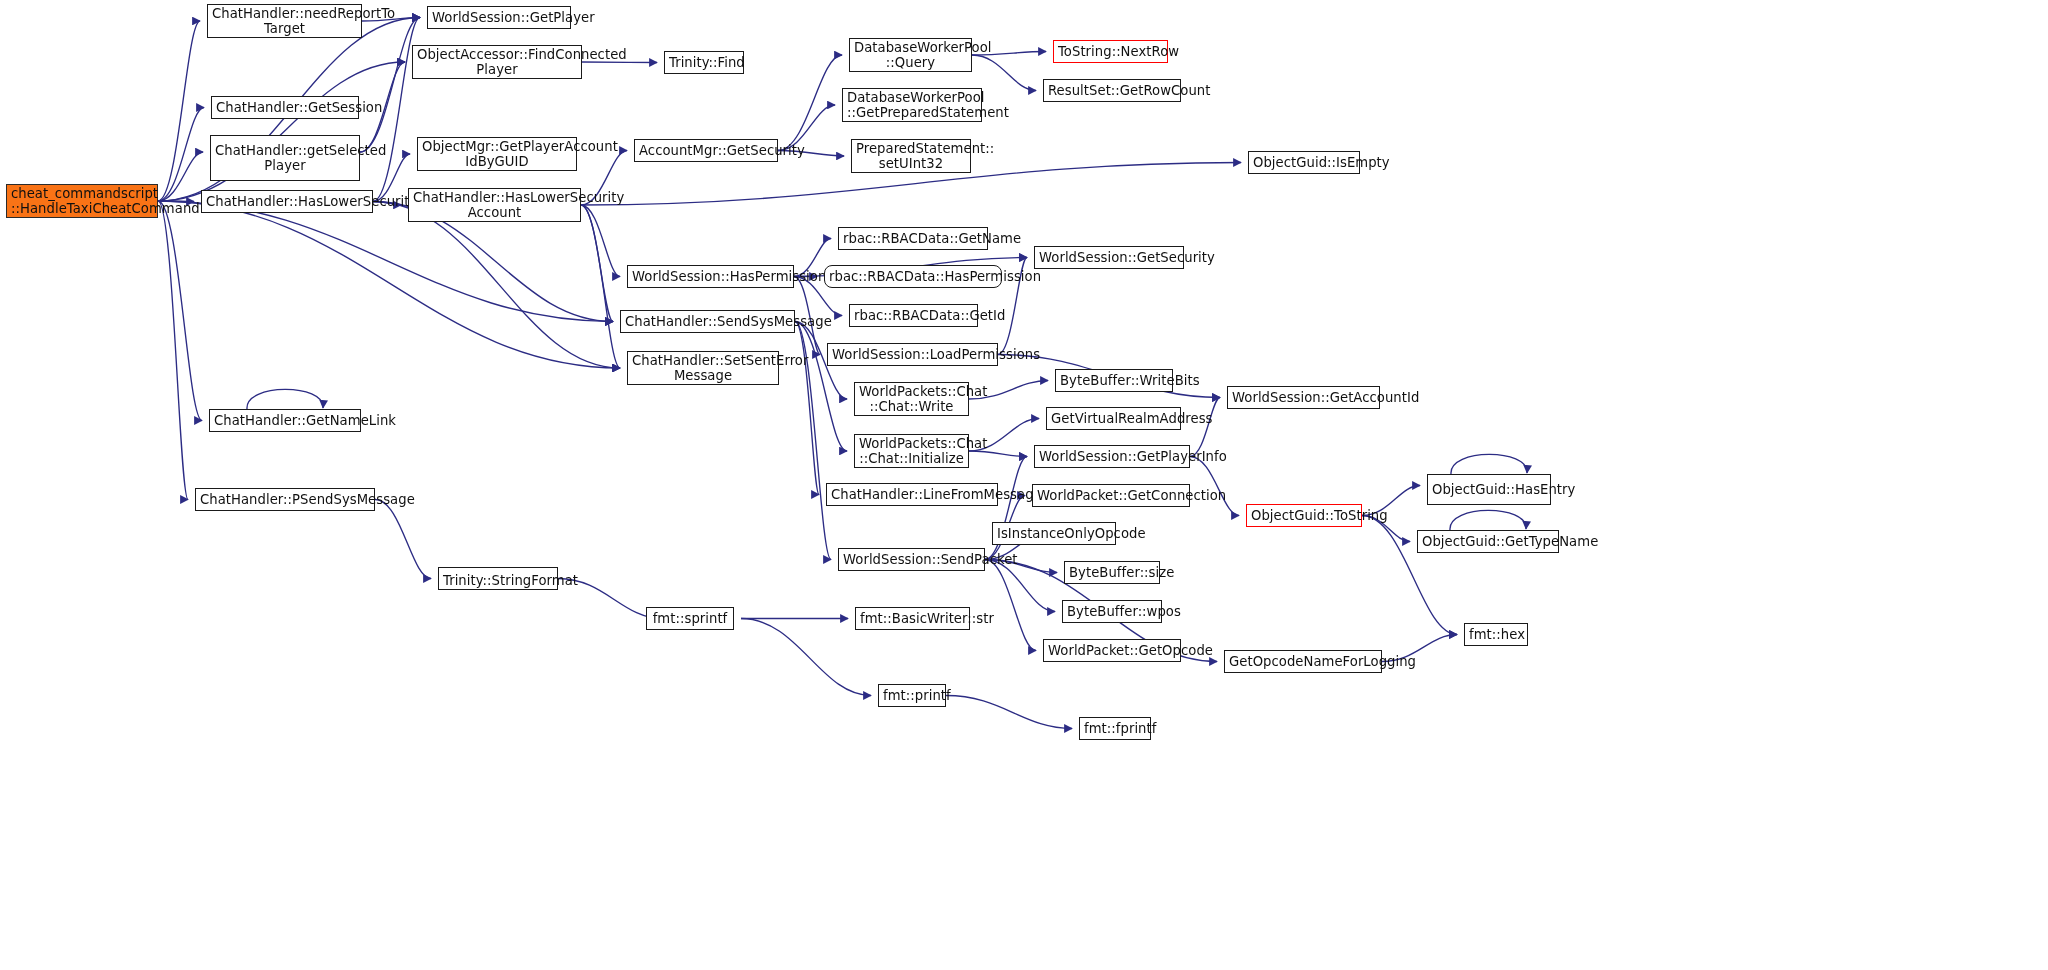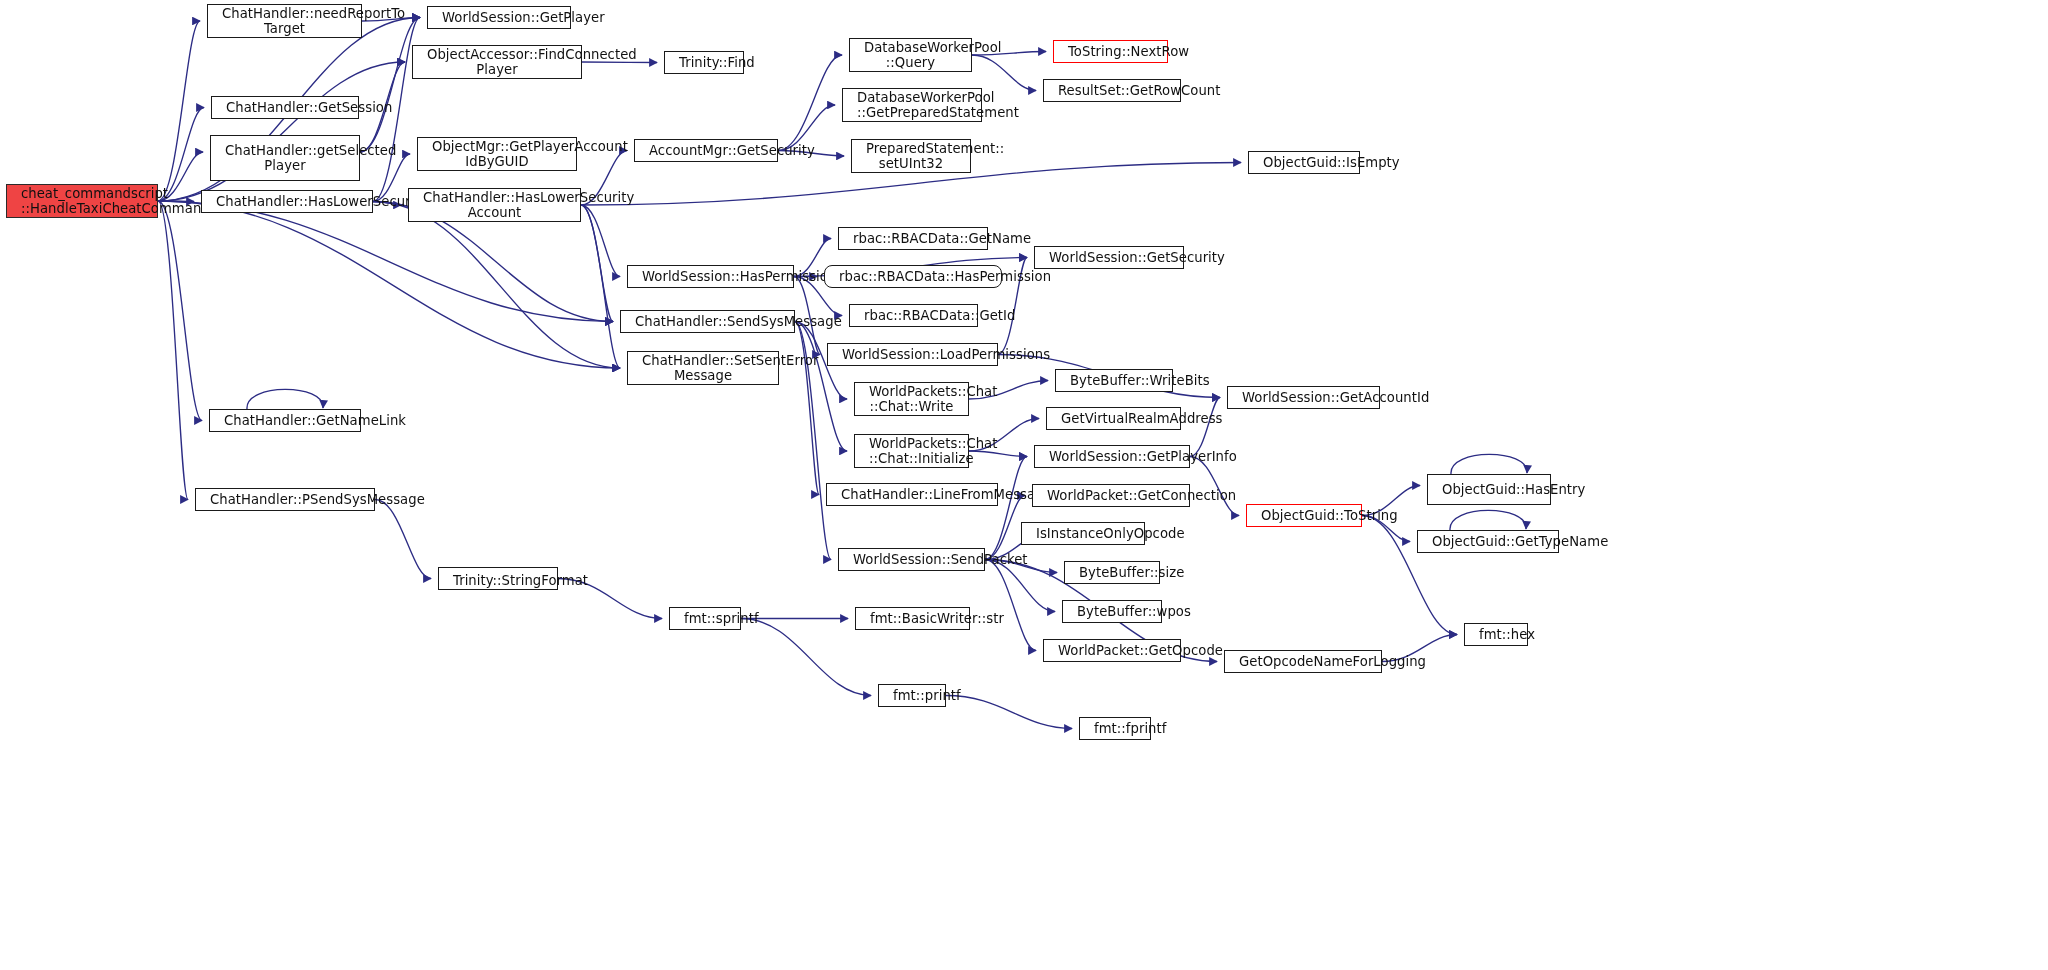--- a/index.html
+++ b/index.html
@@ -24,26 +24,26 @@
     background:#ffffff;
     border:1px solid #1a1a1a;
     color:#101010;
     display:flex;
     align-items:center;
     justify-content:center;
     text-align:center;
     line-height:1.16;
     font-size:13.2px;
     letter-spacing:0.05px;
-    padding:1px 14px;
+    padding:1px 4px;
     white-space:pre-line;
     z-index:5;
   }
   .node.root{
-    background:#ef4444;
+    background:#f97316;
     border-color:#2b2b2b;
   }
   .node.hl{
     border:1px solid #ff0000;
   }
   .node span{display:block;width:100%;}
 </style>
 </head>
 <body>
 
@@ -139,21 +139,21 @@
 IdByGUID</span></div>
       <div class="node" style="left: 408px; top: 188px; width: 173px; height: 34px;"><span>ChatHandler::HasLowerSecurity
 Account</span></div>
       <div class="node" style="left: 664px; top: 51px; width: 80px; height: 23px; text-align: center;"><span>Trinity::Find</span></div>
       <div class="node" style="left: 634px; top: 139px; width: 144px; height: 23px;"><span>AccountMgr::GetSecurity</span></div>
       <div class="node" style="left: 627px; top: 265px; width: 167px; height: 23px;"><span>WorldSession::HasPermission</span></div>
       <div class="node" style="left: 620px; top: 310px; width: 175px; height: 23px;"><span>ChatHandler::SendSysMessage</span></div>
       <div class="node" style="left: 627px; top: 351px; width: 152px; height: 34px;"><span>ChatHandler::SetSentError
 Message</span></div>
       <div class="node" style="left: 438px; top: 567px; width: 120px; height: 23px; align-items: flex-end;"><span>Trinity::StringFormat</span></div>
-      <div class="node" style="left: 669px; top: 607px; width: 72px; height: 23px;"><span>fmt::sprintf</span></div>
+      <div class="node" style="left: 646px; top: 607px; width: 88px; height: 23px;"><span>fmt::sprintf</span></div>
       <div class="node" style="left: 849px; top: 38px; width: 123px; height: 34px;"><span>DatabaseWorkerPool
 ::Query</span></div>
       <div class="node" style="left: 842px; top: 88px; width: 140px; height: 34px;"><span>DatabaseWorkerPool
 ::GetPreparedStatement</span></div>
       <div class="node" style="left: 851px; top: 139px; width: 120px; height: 34px;"><span>PreparedStatement::
 setUInt32</span></div>
       <div class="node" style="left: 838px; top: 227px; width: 150px; height: 23px;"><span>rbac::RBACData::GetName</span></div>
       <div class="node" style="left: 824px; top: 265px; width: 178px; height: 23px; border-radius: 8px;"><span>rbac::RBACData::HasPermission</span></div>
       <div class="node" style="left: 849px; top: 304px; width: 129px; height: 23px;"><span>rbac::RBACData::GetId</span></div>
       <div class="node" style="left: 827px; top: 343px; width: 171px; height: 23px;"><span>WorldSession::LoadPermissions</span></div>
@@ -165,21 +165,21 @@
       <div class="node" style="left: 838px; top: 548px; width: 147px; height: 23px;"><span>WorldSession::SendPacket</span></div>
       <div class="node" style="left: 855px; top: 607px; width: 115px; height: 23px;"><span>fmt::BasicWriter::str</span></div>
       <div class="node" style="left: 878px; top: 684px; width: 68px; height: 23px;"><span>fmt::printf</span></div>
       <div class="node hl" style="left: 1053px; top: 40px; width: 115px; height: 23px;"><span>ToString::NextRow</span></div>
       <div class="node" style="left: 1043px; top: 79px; width: 138px; height: 23px;"><span>ResultSet::GetRowCount</span></div>
       <div class="node" style="left: 1034px; top: 246px; width: 150px; height: 23px;"><span>WorldSession::GetSecurity</span></div>
       <div class="node" style="left: 1055px; top: 369px; width: 118px; height: 23px;"><span>ByteBuffer::WriteBits</span></div>
       <div class="node" style="left: 1046px; top: 407px; width: 135px; height: 23px;"><span>GetVirtualRealmAddress</span></div>
       <div class="node" style="left: 1034px; top: 445px; width: 156px; height: 23px;"><span>WorldSession::GetPlayerInfo</span></div>
       <div class="node" style="left: 1032px; top: 484px; width: 158px; height: 23px;"><span>WorldPacket::GetConnection</span></div>
-      <div class="node" style="left: 1021px; top: 522px; width: 124px; height: 23px;"><span>IsInstanceOnlyOpcode</span></div>
+      <div class="node" style="left: 992px; top: 522px; width: 124px; height: 23px;"><span>IsInstanceOnlyOpcode</span></div>
       <div class="node" style="left: 1064px; top: 561px; width: 96px; height: 23px;"><span>ByteBuffer::size</span></div>
       <div class="node" style="left: 1062px; top: 600px; width: 100px; height: 23px; justify-content: flex-end;"><span>ByteBuffer::wpos</span></div>
       <div class="node" style="left: 1043px; top: 639px; width: 138px; height: 23px;"><span>WorldPacket::GetOpcode</span></div>
       <div class="node" style="left: 1079px; top: 717px; width: 72px; height: 23px;"><span>fmt::fprintf</span></div>
       <div class="node" style="left: 1248px; top: 151px; width: 112px; height: 23px;"><span>ObjectGuid::IsEmpty</span></div>
       <div class="node" style="left: 1227px; top: 386px; width: 153px; height: 23px;"><span>WorldSession::GetAccountId</span></div>
       <div class="node hl" style="left: 1246px; top: 504px; width: 116px; height: 23px;"><span>ObjectGuid::ToString</span></div>
       <div class="node" style="left: 1224px; top: 650px; width: 158px; height: 23px;"><span>GetOpcodeNameForLogging</span></div>
       <div class="node" style="left: 1427px; top: 474px; width: 124px; height: 31px;"><span>ObjectGuid::HasEntry</span></div>
       <div class="node" style="left: 1417px; top: 530px; width: 142px; height: 23px;"><span>ObjectGuid::GetTypeName</span></div>

